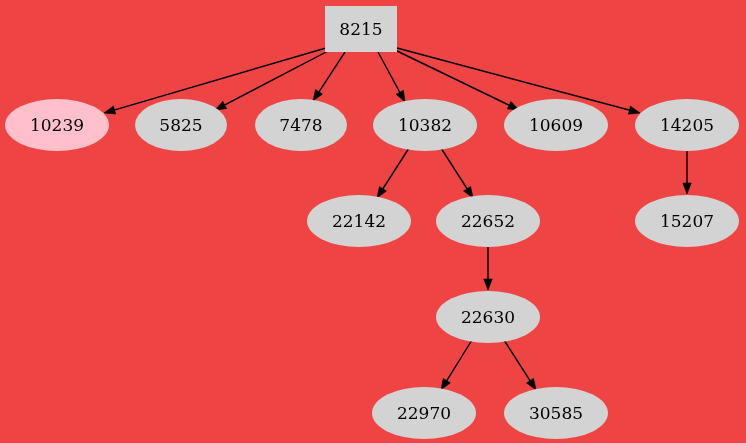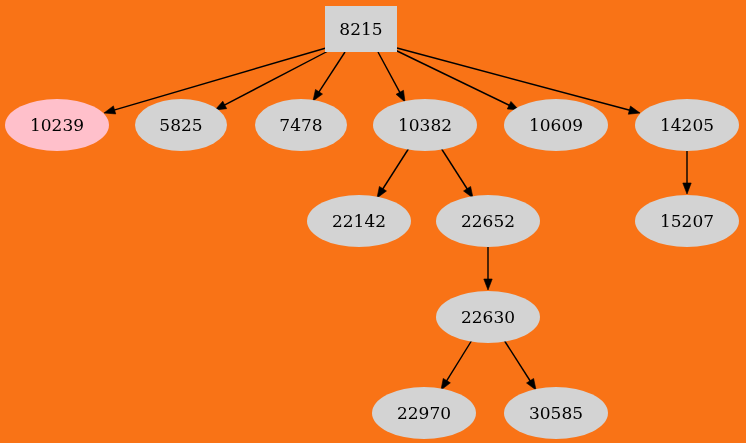--- a/index.html
+++ b/index.html
@@ -7,21 +7,21 @@
     padding: 0;
     background: #ffffff;
   }
   body {
     font-family: "DejaVu Serif", "Liberation Serif", serif;
   }
   #graph-canvas {
     position: relative;
     width: 746px;
     height: 443px;
-    background: #f97316;
+    background: #ef4444;
     overflow: hidden;
   }
   #graph-svg {
     position: absolute;
     top: 0;
     left: 0;
     width: 746px;
     height: 443px;
   }
   .node-label {

